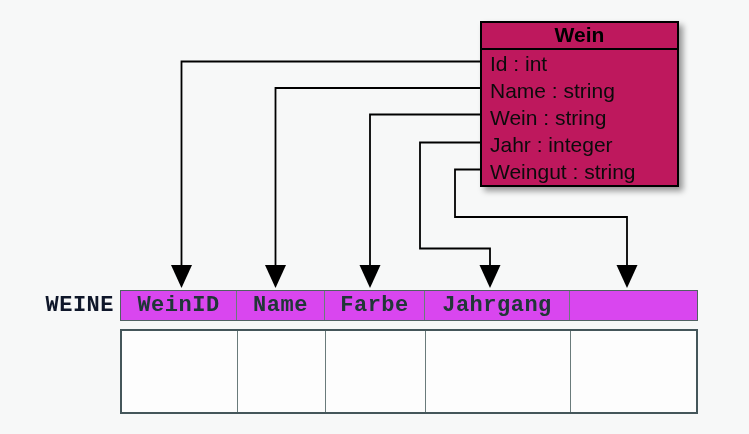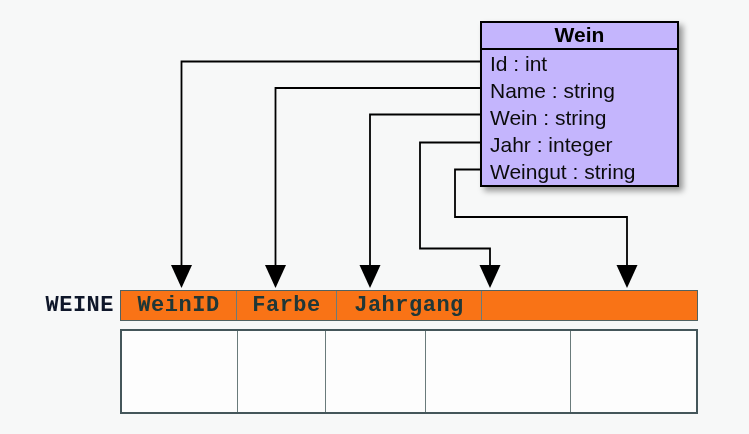--- a/index.html
+++ b/index.html
@@ -13,21 +13,21 @@
   .diagram{position:absolute;inset:0;}
 
   
   svg.connectors{position:absolute;left:0;top:0;z-index:1;}
   svg.connectors path{fill:none;stroke:#000;stroke-width:1.8;}
   svg.connectors polygon{fill:#000;stroke:none;}
 
   
   .class-box{
     position:absolute;left:480px;top:21px;width:199px;
-    background:#c4b5fd;border:2px solid #000;
+    background:#be185d;border:2px solid #000;
     box-shadow:4px 4px 6px rgba(0,0,0,0.40);
     z-index:2;box-sizing:border-box;
   }
   .class-title{
     font-weight:bold;font-size:21px;line-height:22px;
     text-align:center;color:#000;
     border-bottom:2px solid #000;
     padding:1px 0 2px 0;
   }
   .class-attr{
@@ -39,21 +39,21 @@
   .mono{font-family:"Liberation Mono","DejaVu Sans Mono",monospace;}
   .table-label{
     position:absolute;left:28px;top:290px;width:86px;height:31px;
     line-height:31px;text-align:right;
     font-weight:bold;font-size:22px;letter-spacing:0.5px;
     color:#0f172a;z-index:2;
   }
   .header-row{
     position:absolute;left:120px;top:290px;height:31px;width:578px;
     display:flex;z-index:2;
-    background:#f97316;border:1px solid #506262;
+    background:#d946ef;border:1px solid #506262;
     box-sizing:border-box;
   }
   .header-cell{
     display:flex;align-items:center;justify-content:center;
     font-weight:bold;font-size:22px;letter-spacing:0.5px;
     color:#203737;
     border-right:1px solid #6a7b7b;
     box-sizing:border-box;height:100%;
     overflow:hidden;white-space:nowrap;
   }
@@ -98,20 +98,21 @@
     <div class="class-attr">Name : string</div>
     <div class="class-attr">Wein : string</div>
     <div class="class-attr">Jahr : integer</div>
     <div class="class-attr">Weingut : string</div>
   </div>
 
   <div class="table-label mono">WEINE</div>
 
   <div class="header-row">
     <div class="header-cell mono c0">WeinID</div>
+    <div class="header-cell mono c1">Name</div>
     <div class="header-cell mono c2">Farbe</div>
     <div class="header-cell mono c3">Jahrgang</div>
   </div>
 
   <div class="body-row">
     <div class="body-cell c0"></div>
     <div class="body-cell c1"></div>
     <div class="body-cell c2"></div>
     <div class="body-cell c3"></div>
     <div class="body-cell c4"></div>

